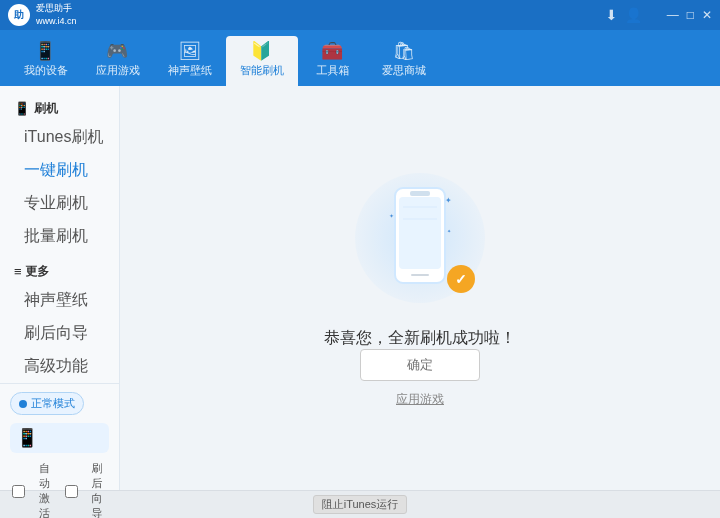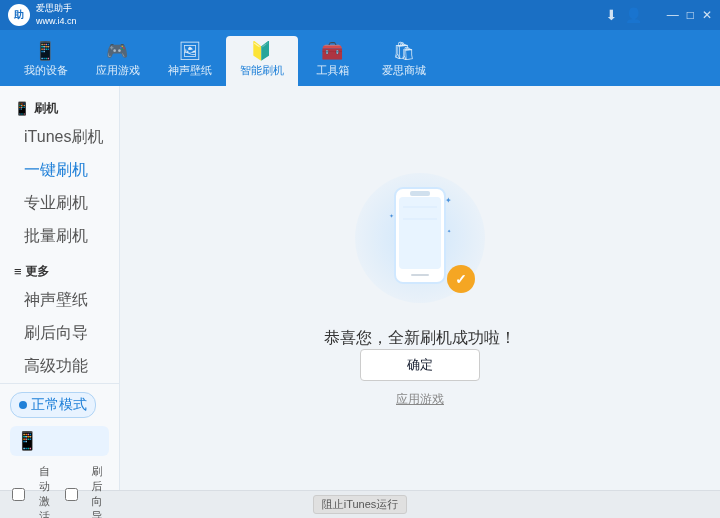--- a/index.html
+++ b/index.html
@@ -146,21 +146,21 @@
       width: fit-content;
     }
     .mode-badge-dot {
       width: 8px;
       height: 8px;
       border-radius: 50%;
       background: #2080d8;
     }
     .mode-badge-text {
       color: #2080d8;
-      font-size: 14px;
+      font-size: 11px;
     }
     .device-card {
       display: flex;
       align-items: center;
       gap: 6px;
       padding: 4px 6px;
       background: #e8f3ff;
       border-radius: 6px;
       margin-bottom: 6px;
     }
@@ -246,21 +246,21 @@
       font-size: 16px;
       color: #333;
       font-weight: 500;
     }
     .confirm-btn {
       width: 120px;
       height: 32px;
       border: 1px solid #ccc;
       border-radius: 4px;
       background: #fff;
-      color: #0f172a;
+      color: #737373;
       font-size: 13px;
       cursor: pointer;
       margin-bottom: 10px;
     }
     .view-log-link {
       color: #888;
       font-size: 12px;
       cursor: pointer;
       text-decoration: underline;
     }

